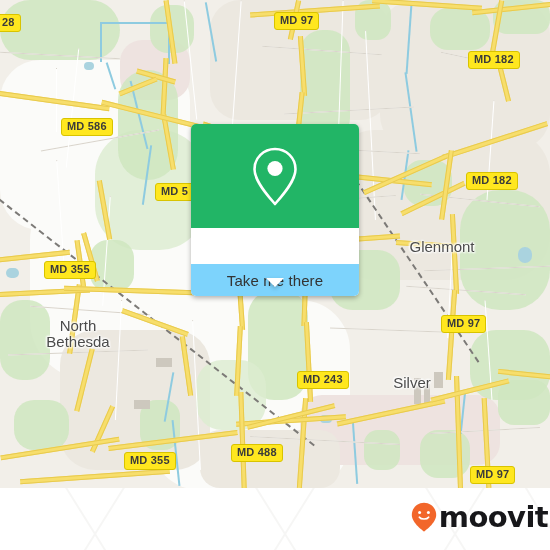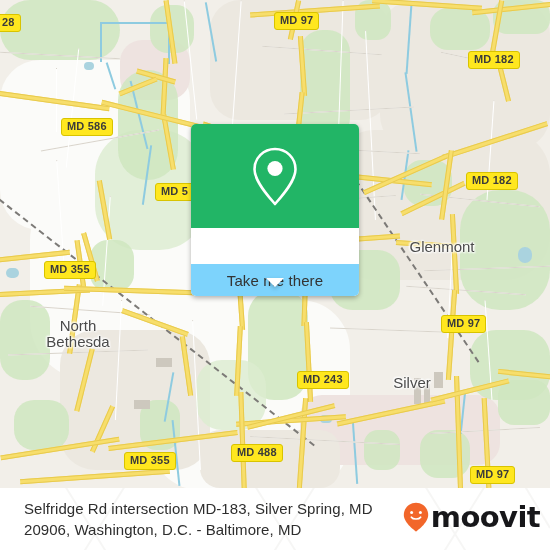--- a/index.html
+++ b/index.html
@@ -72,21 +72,21 @@
     position:absolute;left:0;top:488px;width:550px;height:62px;background:#ffffff;
     overflow:hidden;
   }
   #footer-watermark{
     position:absolute;inset:0;opacity:.55;
   }
   #footer-text{
     position:absolute;left:24px;top:10px;width:370px;
     font-size:15px;line-height:21px;color:#2e2e2e;letter-spacing:.05px;
   }
-  #logo{position:absolute;right:10px;top:14px;display:flex;align-items:center;gap:2px;}
+  #logo{position:absolute;right:2px;top:14px;display:flex;align-items:center;gap:2px;}
   #logo-mark{width:26px;height:30px;}
   #logo-word{font-size:29px;line-height:29px;color:#17171a;font-weight:bold;letter-spacing:-.6px;font-family:"DejaVu Sans",sans-serif;}
 </style>
 </head>
 <body>
 
 <div id="page">
 
   <div id="map">
     <div class="land"></div>
@@ -282,21 +282,20 @@
     <div class="tail"></div>
   </div>
 
   <div id="footer">
     <svg id="footer-watermark" viewBox="0 0 550 62" preserveAspectRatio="none">
       <g stroke="#f0efed" stroke-width="2" fill="none">
         <path d="M60 -10 L110 70 M130 -10 L80 70 M250 -10 L300 70 M320 -10 L270 70
                  M420 -10 L470 70 M490 -10 L440 70 M520 -10 L550 40"></path>
       </g>
     </svg>
-    <div id="footer-text">Selfridge Rd intersection MD-183, Silver Spring, MD 20906, Washington, D.C. - Baltimore, MD</div>
     <div id="logo">
       <svg id="logo-mark" viewBox="0 0 26 30">
         <path d="M13 0.8 C6.2 0.8 0.8 6.2 0.8 12.9 C0.8 21.2 13 29.4 13 29.4 C13 29.4 25.2 21.2 25.2 12.9 C25.2 6.2 19.8 0.8 13 0.8 Z" fill="#f2662a"></path>
         <circle cx="8.6" cy="10.6" r="1.5" fill="#ffffff"></circle>
         <circle cx="17.4" cy="10.6" r="1.5" fill="#ffffff"></circle>
         <path d="M8.4 15.2 C10 17.6 16 17.6 17.6 15.2" fill="none" stroke="#ffffff" stroke-width="1.7" stroke-linecap="round"></path>
       </svg>
       <span id="logo-word">moovit</span>
     </div>
   </div>

